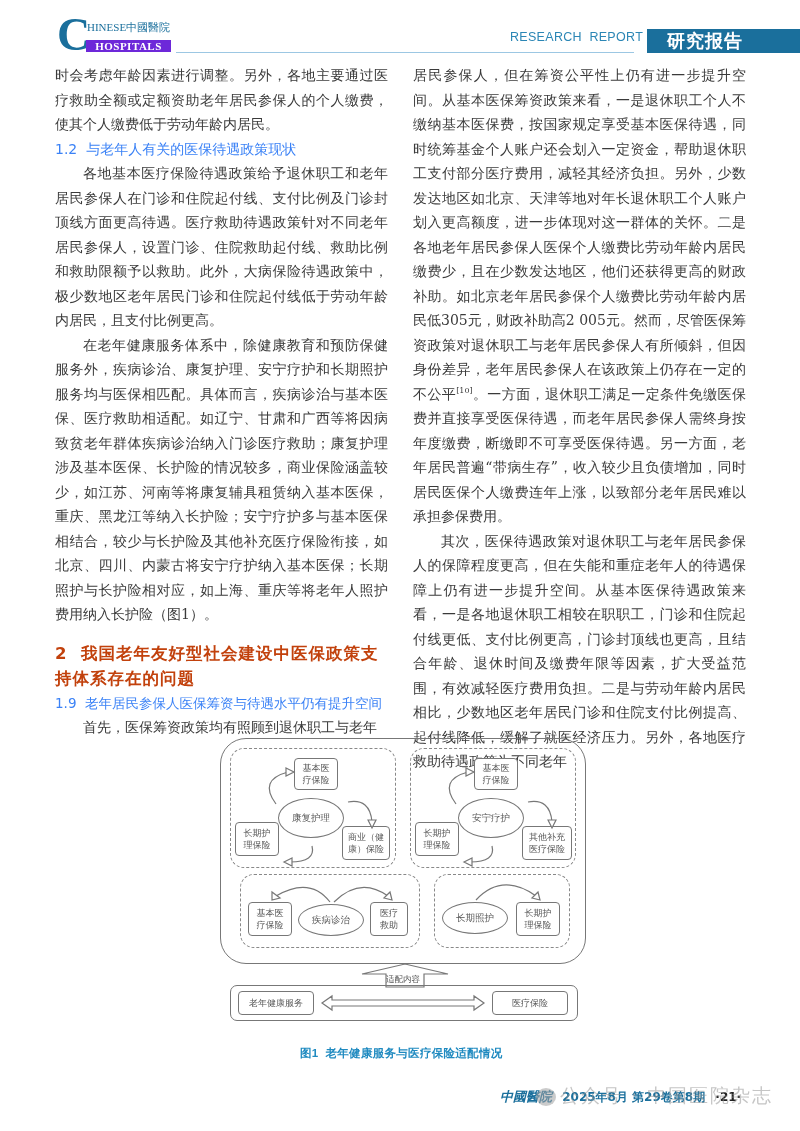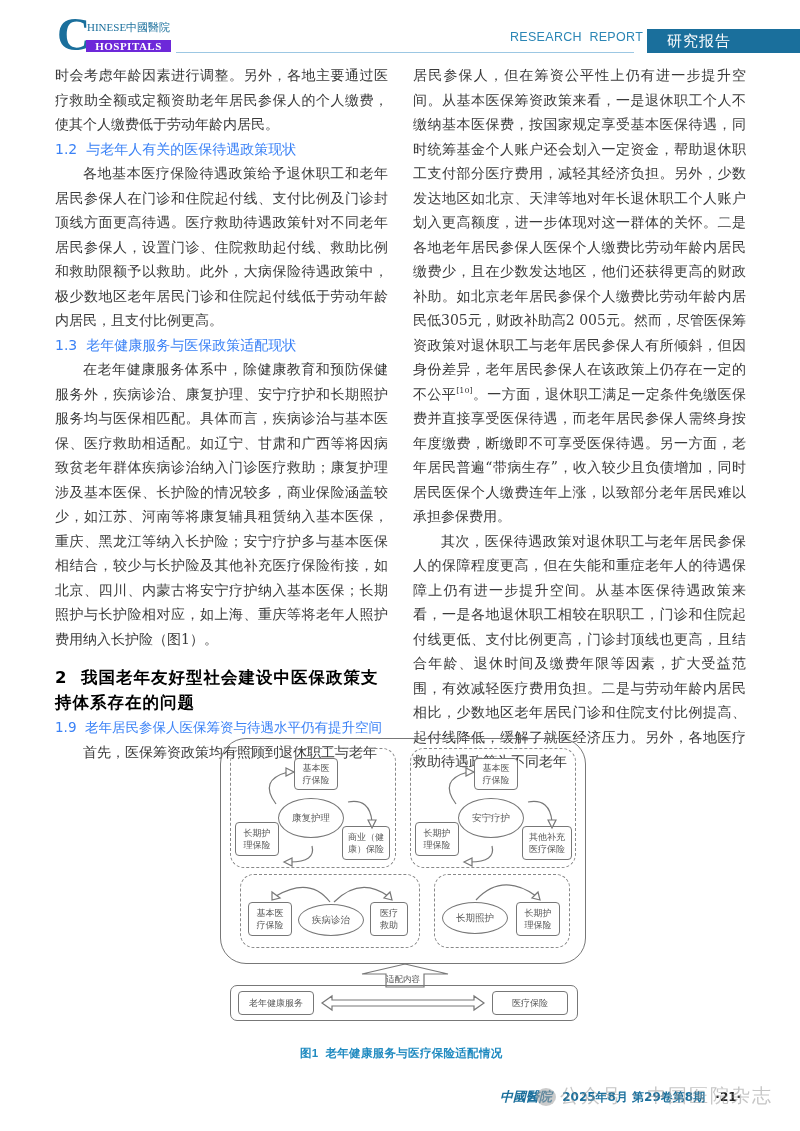--- a/index.html
+++ b/index.html
@@ -5,27 +5,27 @@
   html,body{margin:0;padding:0;background:#fff;}
   body{width:800px;height:1131px;position:relative;overflow:hidden;font-family:"DejaVu Serif","Liberation Serif",serif;color:#333;}
   .abs{position:absolute;}
   
   .logo{left:57px;top:16px;width:115px;height:38px;}
   .logo-c{position:absolute;left:0;top:0;font-family:"Liberation Serif",serif;font-weight:bold;font-size:46px;line-height:38px;color:#1a6f9c;}
   .logo-top{position:absolute;left:30px;top:4px;font-family:"Liberation Serif",serif;font-weight:normal;font-size:11px;color:#1a6f9c;letter-spacing:0;white-space:nowrap;}
   .logo-bottom{position:absolute;left:29px;top:24px;width:85px;height:12px;background:#6d28d9;color:#fff;font-family:"Liberation Serif",serif;font-weight:bold;font-size:11px;line-height:12px;text-align:center;letter-spacing:0.5px;}
   .header-rule{left:176px;top:52px;width:458px;height:1px;background:#9cc7e3;}
   .header-en{left:510px;top:30px;font-family:"Liberation Sans",sans-serif;font-size:12.5px;color:#2b86b5;letter-spacing:0.3px;}
-  .header-tag{left:647px;top:29px;width:153px;height:24px;background:#1a6f9c;color:#fff;font-weight:normal;font-size:15px;line-height:24px;padding-left:20px;box-sizing:border-box;letter-spacing:1px;}
+  .header-tag{left:647px;top:29px;width:153px;height:24px;background:#1a6f9c;color:#fff;font-weight:bold;font-size:18px;line-height:24px;padding-left:20px;box-sizing:border-box;letter-spacing:1px;}
   
   .col{width:333px;font-size:14px;line-height:24.5px;color:#3a3a3a;}
   .col p{margin:0;text-align:justify;text-align-last:left;}
   .col .ind{text-indent:2em;}
   .h2{font-family:"DejaVu Sans","Liberation Sans",sans-serif;color:#3b82f6;font-size:14px;font-weight:normal;line-height:24.5px;margin:0;}
-  .h1{font-family:"DejaVu Sans","Liberation Sans",sans-serif;color:#000000;font-size:16.5px;font-weight:bold;line-height:25px;margin:0;letter-spacing:1px;}
+  .h1{font-family:"DejaVu Sans","Liberation Sans",sans-serif;color:#c2410c;font-size:16.5px;font-weight:bold;line-height:25px;margin:0;letter-spacing:1px;}
   .sup{font-size:8px;vertical-align:super;line-height:0;}
   
   .fig{left:220px;top:738px;width:366px;height:300px;}
   .outer{position:absolute;left:0;top:0;width:366px;height:226px;border:1.3px solid #777;border-radius:26px;box-sizing:border-box;}
   .dash{position:absolute;border:1.3px dashed #888;border-radius:14px;box-sizing:border-box;}
   .node{position:absolute;border:1.2px solid #777;border-radius:4px;box-sizing:border-box;font-size:9px;line-height:12px;color:#555;text-align:center;display:flex;align-items:center;justify-content:center;background:#fff;}
   .ell{position:absolute;border:1.2px solid #777;border-radius:50%;box-sizing:border-box;font-size:9.5px;color:#555;display:flex;align-items:center;justify-content:center;background:#fff;}
   .bottom-box{position:absolute;left:10px;top:247px;width:348px;height:36px;border:1.3px solid #777;border-radius:7px;box-sizing:border-box;}
   .caption{left:300px;top:1046px;font-family:Liberation Sans, sans-serif;font-size:11.5px;color:#1f8ac0;font-weight:bold;letter-spacing:0.3px;}
   
@@ -44,21 +44,20 @@
   <span class="logo-bottom">HOSPITALS</span>
 </div>
 <div class="abs header-rule"></div>
 <div class="abs header-en" style="white-space:pre;">RESEARCH  REPORT</div>
 <div class="abs header-tag">研究报告</div>
 
 <div class="abs col" style="left:55px;top:63px;">
   <p>时会考虑年龄因素进行调整。另外，各地主要通过医疗救助全额或定额资助老年居民参保人的个人缴费，使其个人缴费低于劳动年龄内居民。</p>
   <h3 class="h2" style="white-space:pre;">1.2  与老年人有关的医保待遇政策现状</h3>
   <p class="ind">各地基本医疗保险待遇政策给予退休职工和老年居民参保人在门诊和住院起付线、支付比例及门诊封顶线方面更高待遇。医疗救助待遇政策针对不同老年居民参保人，设置门诊、住院救助起付线、救助比例和救助限额予以救助。此外，大病保险待遇政策中，极少数地区老年居民门诊和住院起付线低于劳动年龄内居民，且支付比例更高。</p>
-  <h3 class="h2" style="white-space:pre;">1.3  老年健康服务与医保政策适配现状</h3>
   <p class="ind">在老年健康服务体系中，除健康教育和预防保健服务外，疾病诊治、康复护理、安宁疗护和长期照护服务均与医保相匹配。具体而言，疾病诊治与基本医保、医疗救助相适配。如辽宁、甘肃和广西等将因病致贫老年群体疾病诊治纳入门诊医疗救助；康复护理涉及基本医保、长护险的情况较多，商业保险涵盖较少，如江苏、河南等将康复辅具租赁纳入基本医保，重庆、黑龙江等纳入长护险；安宁疗护多与基本医保相结合，较少与长护险及其他补充医疗保险衔接，如北京、四川、内蒙古将安宁疗护纳入基本医保；长期照护与长护险相对应，如上海、重庆等将老年人照护费用纳入长护险（图1）。</p>
   <h2 class="h1" style="margin-top:14px;white-space:pre-wrap;">2  我国老年友好型社会建设中医保政策支持体系存在的问题</h2>
   <h3 class="h2" style="white-space:pre;font-size:13.5px;">1.9  老年居民参保人医保筹资与待遇水平仍有提升空间</h3>
   <p class="ind">首先，医保筹资政策均有照顾到退休职工与老年</p>
 </div>
 
 <div class="abs col" style="left:413px;top:63px;">
   <p><span>居民参保人，但在筹资公平性上仍有进一步提升空间。从基本医保筹资政策来看，一是退休职工个人不缴纳基本医保费，按国家规定享受基本医保待遇，同时统筹基金个人账户还会划入一定资金，帮助退休职工支付部分医疗费用，减轻其经济负担。另外，少数发达地区如北京、天津等地对年长退休职工个人账户划入更高额度，进一步体现对这一群体的关怀。二是各地老年居民参保人医保个人缴费比劳动年龄内居民缴费少，且在少数发达地区，他们还获得更高的财政补助。如北京老年居民参保个人缴费比劳动年龄内居民低305元，财政补助高2 005元。然而，尽管医保筹资政策对退休职工与老年居民参保人有所倾斜，但因身份差异，老年居民参保人在该政策上仍存在一定的不公平</span><span class="sup">[10]</span><span>。一方面，退休职工满足一定条件免缴医保费并直接享受医保待遇，而老年居民参保人需终身按年度缴费，断缴即不可享受医保待遇。另一方面，老年居民普遍“带病生存”，收入较少且负债增加，同时居民医保个人缴费连年上涨，以致部分老年居民难以承担参保费用。</span></p>
   <p class="ind">其次，医保待遇政策对退休职工与老年居民参保人的保障程度更高，但在失能和重症老年人的待遇保障上仍有进一步提升空间。从基本医保待遇政策来看，一是各地退休职工相较在职职工，门诊和住院起付线更低、支付比例更高，门诊封顶线也更高，且结合年龄、退休时间及缴费年限等因素，扩大受益范围，有效减轻医疗费用负担。二是与劳动年龄内居民相比，少数地区老年居民门诊和住院支付比例提高、起付线降低，缓解了就医经济压力。另外，各地医疗救助待遇政策为不同老年</p>
 </div>

